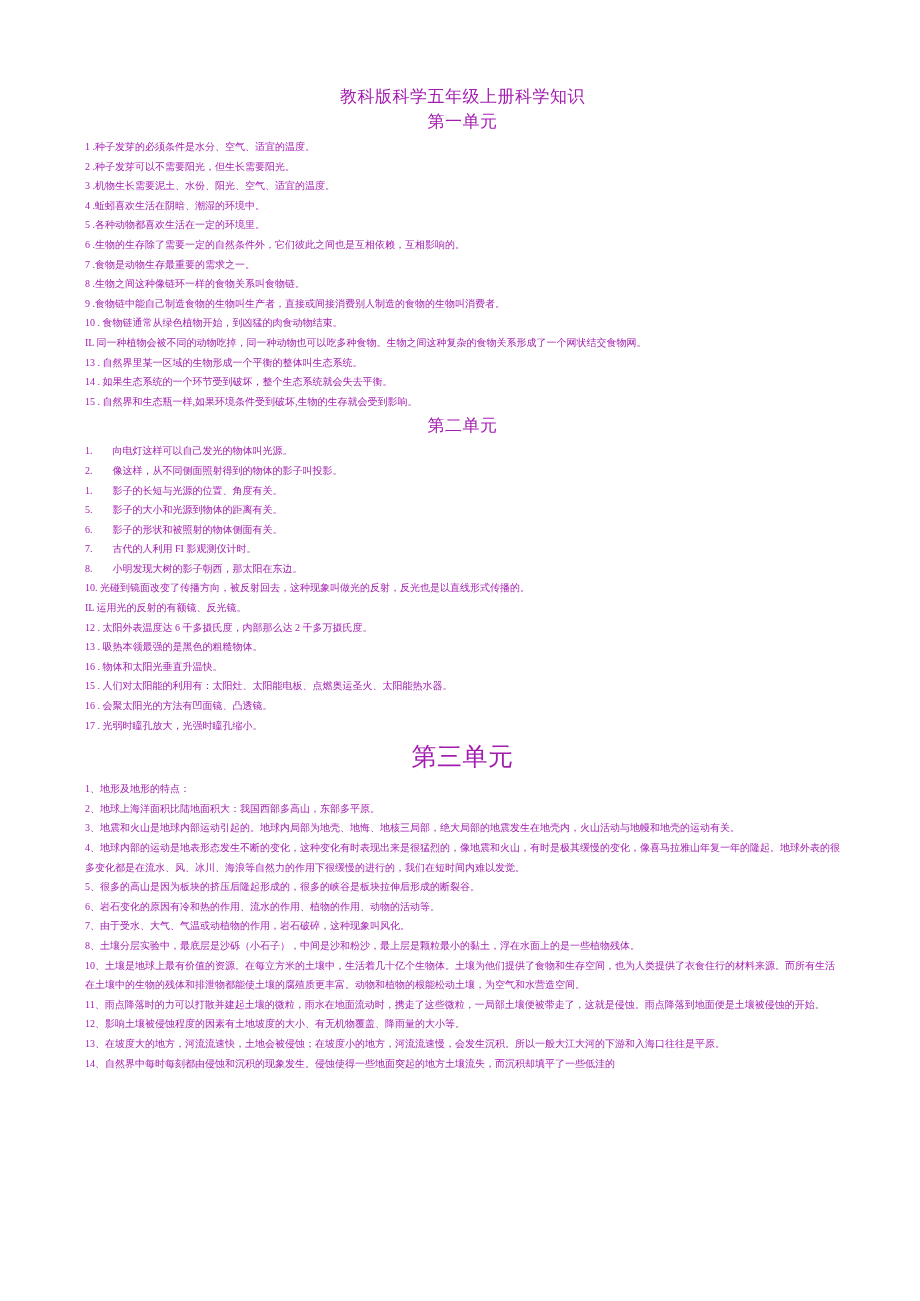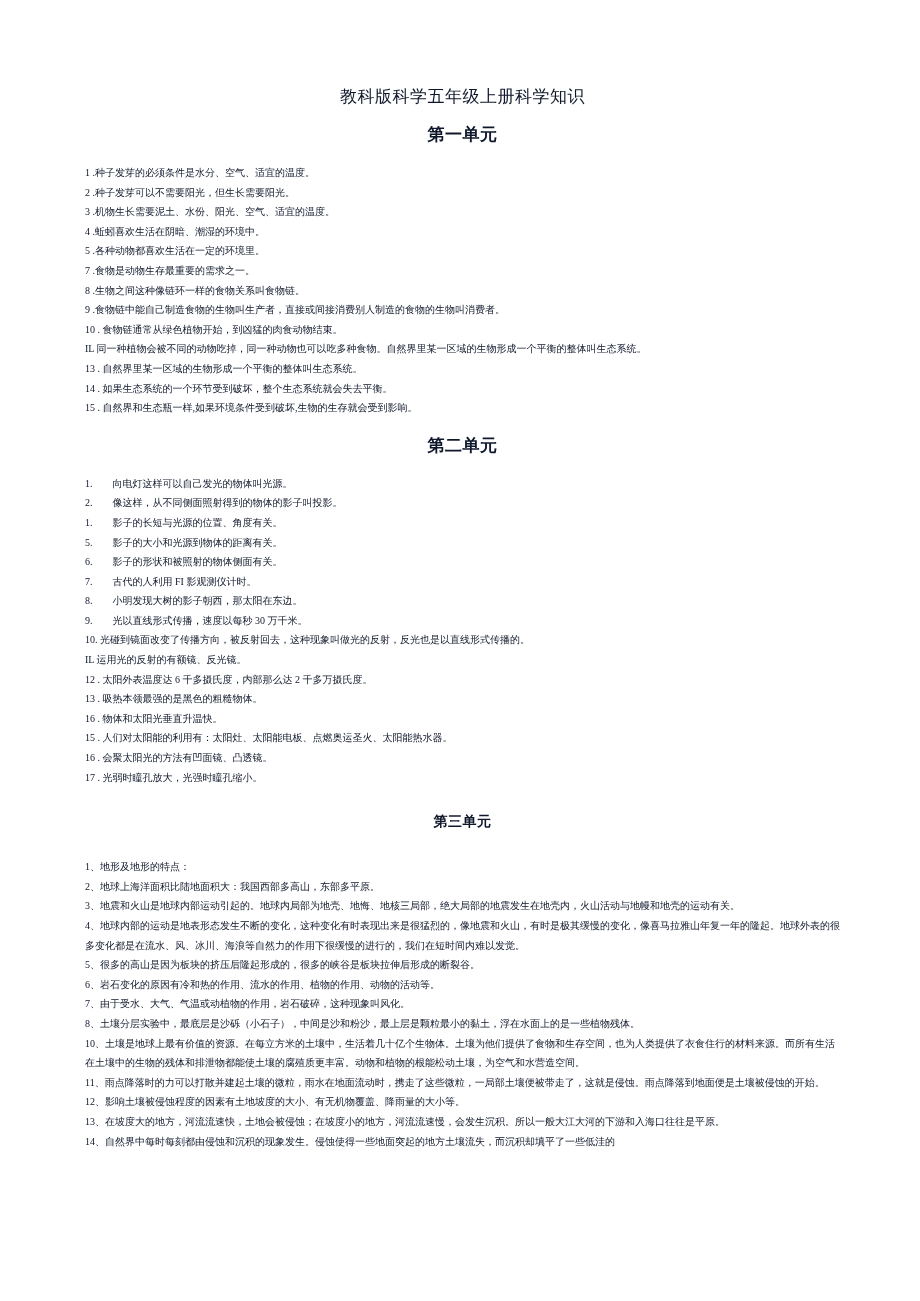--- a/index.html
+++ b/index.html
@@ -7,42 +7,42 @@
     padding: 0;
     background: #ffffff;
   }
   .page {
     position: relative;
     width: 920px;
     height: 1301px;
     background: #ffffff;
     box-sizing: border-box;
     padding: 86px 80px 40px 85px;
-    color: #0f172a;
+    color: #a21caf;
     font-family: "Liberation Serif", "DejaVu Serif", serif;
     overflow: hidden;
   }
   .doc-title {
     font-size: 17px;
     font-weight: normal;
     text-align: center;
     margin: 0;
     line-height: 21px;
     letter-spacing: 0.5px;
   }
   .unit-heading {
     font-size: 17px;
-    font-weight: bold;
+    font-weight: normal;
     text-align: center;
-    margin: 17px;
+    margin: 4px;
     line-height: 22px;
     letter-spacing: 0.5px;
   }
   .unit-heading.large {
-    font-size: 14px;
+    font-size: 25px;
     line-height: 36px;
   }
   .doc-line {
     margin: 0;
     font-size: 10px;
     line-height: 19.6px;
     white-space: pre-wrap;
     word-break: break-all;
     text-align: left;
   }
@@ -52,37 +52,37 @@
 
 <div class="page">
   <h1 class="doc-title">教科版科学五年级上册科学知识</h1>
   <div id="sections">
       <h2 class="unit-heading">第一单元</h2>
       <p class="doc-line">1 .种子发芽的必须条件是水分、空气、适宜的温度。</p>
       <p class="doc-line">2 .种子发芽可以不需要阳光，但生长需要阳光。</p>
       <p class="doc-line">3 .机物生长需要泥土、水份、阳光、空气、适宜的温度。</p>
       <p class="doc-line">4 .蚯蚓喜欢生活在阴暗、潮湿的环境中。</p>
       <p class="doc-line">5 .各种动物都喜欢生活在一定的环境里。</p>
+      <p class="doc-line">6 .生物的生存除了需要一定的自然条件外，它们彼此之间也是互相依赖，互相影响的。</p>
       <p class="doc-line">7 .食物是动物生存最重要的需求之一。</p>
       <p class="doc-line">8 .生物之间这种像链环一样的食物关系叫食物链。</p>
       <p class="doc-line">9 .食物链中能自己制造食物的生物叫生产者，直接或间接消费别人制造的食物的生物叫消费者。</p>
       <p class="doc-line">10 . 食物链通常从绿色植物开始，到凶猛的肉食动物结束。</p>
-      <p class="doc-line">IL 同一种植物会被不同的动物吃掉，同一种动物也可以吃多种食物。自然界里某一区域的生物形成一个平衡的整体叫生态系统。</p>
+      <p class="doc-line">IL 同一种植物会被不同的动物吃掉，同一种动物也可以吃多种食物。生物之间这种复杂的食物关系形成了一个网状结交食物网。</p>
       <p class="doc-line">13 . 自然界里某一区域的生物形成一个平衡的整体叫生态系统。</p>
       <p class="doc-line">14 . 如果生态系统的一个环节受到破坏，整个生态系统就会失去平衡。</p>
       <p class="doc-line">15 . 自然界和生态瓶一样,如果环境条件受到破坏,生物的生存就会受到影响。</p>
       <h2 class="unit-heading">第二单元</h2>
       <p class="doc-line">1.　　向电灯这样可以自己发光的物体叫光源。</p>
       <p class="doc-line">2.　　像这样，从不同侧面照射得到的物体的影子叫投影。</p>
       <p class="doc-line">1.　　影子的长短与光源的位置、角度有关。</p>
       <p class="doc-line">5.　　影子的大小和光源到物体的距离有关。</p>
       <p class="doc-line">6.　　影子的形状和被照射的物体侧面有关。</p>
       <p class="doc-line">7.　　古代的人利用 FI 影观测仪计时。</p>
       <p class="doc-line">8.　　小明发现大树的影子朝西，那太阳在东边。</p>
-      <p class="doc-line">9.　　光以直线形式传播，速度以每秒 30 万千米。</p>
       <p class="doc-line">10. 光碰到镜面改变了传播方向，被反射回去，这种现象叫做光的反射，反光也是以直线形式传播的。</p>
       <p class="doc-line">IL 运用光的反射的有额镜、反光镜。</p>
       <p class="doc-line">12 . 太阳外表温度达 6 千多摄氏度，内部那么达 2 千多万摄氏度。</p>
       <p class="doc-line">13 . 吸热本领最强的是黑色的粗糙物体。</p>
       <p class="doc-line">16 . 物体和太阳光垂直升温快。</p>
       <p class="doc-line">15 . 人们对太阳能的利用有：太阳灶、太阳能电板、点燃奥运圣火、太阳能热水器。</p>
       <p class="doc-line">16 . 会聚太阳光的方法有凹面镜、凸透镜。</p>
       <p class="doc-line">17 . 光弱时瞳孔放大，光强时瞳孔缩小。</p>
       <h2 class="unit-heading large">第三单元</h2>
       <p class="doc-line">1、地形及地形的特点：</p>

